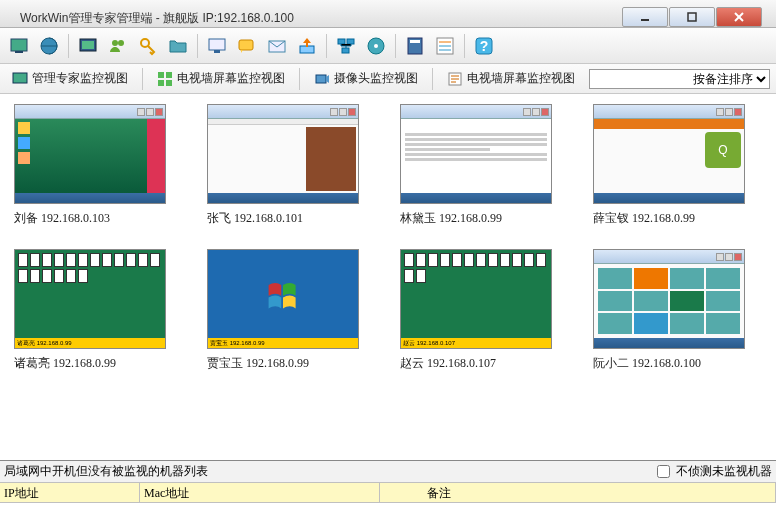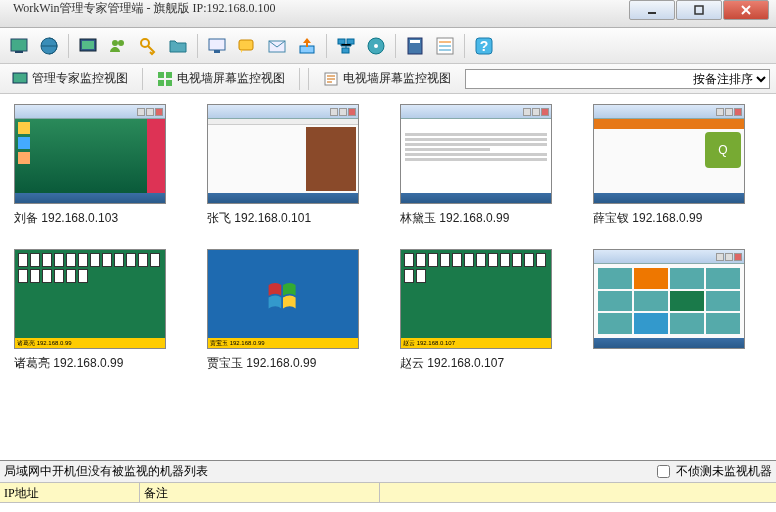--- a/index.html
+++ b/index.html
@@ -1,18 +1,18 @@
 <!DOCTYPE html>
 <html><head>
 <meta charset="utf-8">
 <style>
 * { margin: 0; padding: 0; box-sizing: border-box; }
 body { font-family: "Microsoft YaHei", SimSun, Arial, sans-serif; font-size: 12px; background: #fff; width: 776px; height: 512px; overflow: hidden; }
 
-.titlebar { height: 28px; background: linear-gradient(#f8f8f8, #e0e0e0); border-bottom: 1px solid #b0b0b0; display: flex; align-items: flex-start; padding: 0 7px; font-family: Liberation Serif, serif; }
+.titlebar { height: 28px; background: linear-gradient(#f8f8f8, #e0e0e0); border-bottom: 1px solid #b0b0b0; display: flex; align-items: flex-end; padding: 0 14px; }
 .titlebar .title { flex: 1; font-size: 12px; color: #333; padding-left: 6px; }
 .titlebar .winbtns { display: flex; gap: 1px; }
 .titlebar .winbtn { width: 46px; height: 20px; display: flex; align-items: center; justify-content: center; border: 1px solid #a0a0a0; border-radius: 2px; }
 .winbtn.min, .winbtn.max { background: linear-gradient(#f2f6fb, #cbd9ec); }
 .winbtn.close { background: linear-gradient(#e97e6e, #c84b3a); color: #fff; }
 
 .toolbar { height: 36px; background: linear-gradient(#fdfdfd, #e9e9e9); border-bottom: 1px solid #c8c8c8; display: flex; align-items: center; padding: 0 6px; gap: 4px; }
 .toolbar .tbtn { width: 26px; height: 26px; display: flex; align-items: center; justify-content: center; border: 1px solid transparent; border-radius: 3px; }
 .toolbar .sep { width: 1px; height: 24px; background: #c8c8c8; margin: 0 2px; }
 .ticon { width: 20px; height: 20px; }
@@ -20,37 +20,37 @@
 .tabbar { height: 30px; background: linear-gradient(#fbfbfb, #eee); border-bottom: 1px solid #c8c8c8; display: flex; align-items: center; padding: 0 6px; gap: 8px; }
 .tabbar .tab { display: flex; align-items: center; gap: 4px; padding: 3px 6px; font-size: 12px; color: #222; }
 .tabbar .ticon-sm { width: 16px; height: 16px; }
 .tabbar .sep { border-left: 1px solid #c8c8c8; height: 22px; }
 .tabbar select { font-size: 12px; height: 20px; flex: 1; border: 1px solid #999; background: #fff; text-align: right; }
 
 .main { height: 366px; overflow: auto; padding: 10px 14px; background: #fff; }
 .grid { display: grid; grid-template-columns: repeat(4, 1fr); gap: 22px 24px; }
 .thumb { display: flex; flex-direction: column; align-items: flex-start; }
 .thumb .shot { width: 152px; height: 100px; border: 1px solid #888; background: #2a7aa8; position: relative; overflow: hidden; display:flex; flex-direction:column; }
-.thumb .cap { margin-top: 6px; font-size: 12px; color: #222; font-family: Liberation Sans, sans-serif; }
+.thumb .cap { margin-top: 6px; font-size: 12px; color: #222; font-family: Liberation Serif, serif; }
 .shot .winchrome { height: 14px; background: linear-gradient(#dbe8f8,#b6cde8); border-bottom:1px solid #8aa; display:flex; align-items:center; }
 .shot .winchrome .dots { margin-left:auto; display:flex; gap:1px; padding-right:2px;}
 .shot .winchrome .dots span{width:8px;height:8px;background:#ddd;border:1px solid #999;}
 .shot .winchrome .dots span.r{background:#d66;}
 .shot .body { flex:1; }
 .shot .taskbar { height: 10px; background: linear-gradient(#3a6ea5,#2a5a8a); }
 
 .bottom { border-top: 1px solid #888; }
 .bottom .hdr { height: 22px; background: #f2f2f2; border-bottom: 1px solid #c0c0c0; display: flex; align-items: center; padding: 0 4px; font-family: SimSun; }
 .bottom .hdr .lbl { flex: 1; }
 .bottom .hdr label { display: flex; align-items: center; gap: 6px; }
 .bottom .cols { height: 20px; display: flex; border-bottom: 1px solid #c0c0c0; background: #fef9c3; }
 .bottom .cols .col { border-right: 1px solid #c0c0c0; padding: 2px 4px; font-family: SimSun; }
 .bottom .cols .col:nth-child(1){width:140px;}
 .bottom .cols .col:nth-child(2){width:240px;}
-.bottom .cols .col:nth-child(3){flex:1;}
+.bottom .cols .col:nth-child(3){flex:1;margin-left:43px;}
 
 
 .desk-green{background:#1a7a4a;}
 .desk-blue{background:#1e6ab0;}
 .desk-white{background:#fafafa;}
 .page-white{background:#fff;padding:4px;}
 .page-white .ln{height:3px;background:#ccc;margin:2px 0;}
 .browser .addr{height:6px;background:#eee;border-bottom:1px solid #ccc;}
 .cards{display:flex;flex-wrap:wrap;gap:2px;padding:3px;}
 .cards span{width:10px;height:14px;background:#fff;border:1px solid #333;}
@@ -198,20 +198,27 @@
   <div class="tab">
       <svg class="ticon-sm">
         <rect x="1" y="1" width="6" height="6" fill="#5b5"></rect>
         <rect x="9" y="1" width="6" height="6" fill="#5b5"></rect>
         <rect x="1" y="9" width="6" height="6" fill="#5b5"></rect>
         <rect x="9" y="9" width="6" height="6" fill="#5b5"></rect>
       </svg>
       <span>电视墙屏幕监控视图</span>
     </div>
   <div class="sep"></div>
+  <div class="tab">
+      <svg class="ticon-sm">
+        <rect x="2" y="4" width="10" height="8" fill="#59c" stroke="#147"></rect>
+        <path d="M12 6l3-2v8l-3-2z" fill="#59c"></path>
+      </svg>
+      <span>摄像头监控视图</span>
+    </div>
   <div class="sep"></div>
   <div class="tab">
       <svg class="ticon-sm">
         <rect x="2" y="2" width="12" height="12" fill="#fff" stroke="#888"></rect>
         <path d="M4 5h8M4 8h8M4 11h5" stroke="#c60"></path>
       </svg>
       <span>电视墙屏幕监控视图</span>
     </div>
   <select><option>按备注排序</option></select>
 </div>
@@ -400,29 +407,31 @@
               <span style="background:#1a7a4a"></span>
               <span></span>
               <span></span>
               <span style="background:#39c"></span>
               <span></span>
               <span></span>
             </div>
           </div>
           <div class="taskbar"></div>
         </div>
+        <div class="cap">阮小二 192.168.0.100</div>
       </div>
     </div>
 </div>
 
 <div class="bottom">
   <div class="hdr">
     <span class="lbl">局域网中开机但没有被监视的机器列表</span>
     <label>
         <input type="checkbox" style="">
         <span>不侦测未监视机器</span>
       </label>
   </div>
   <div class="cols">
     <div class="col">IP地址</div>
+    <div class="col">Mac地址</div>
     <div class="col">备注</div>
   </div>
 </div>
 
 </body></html>

